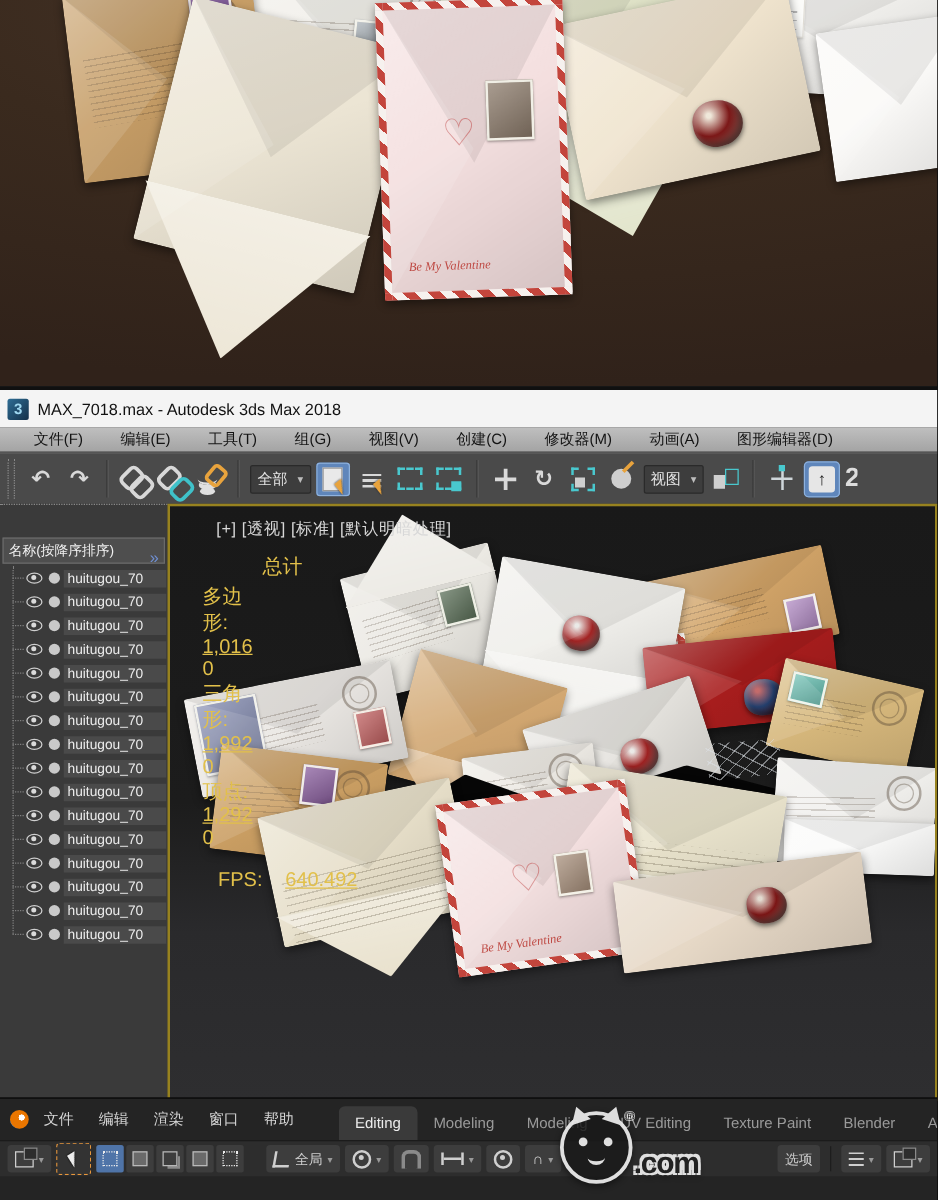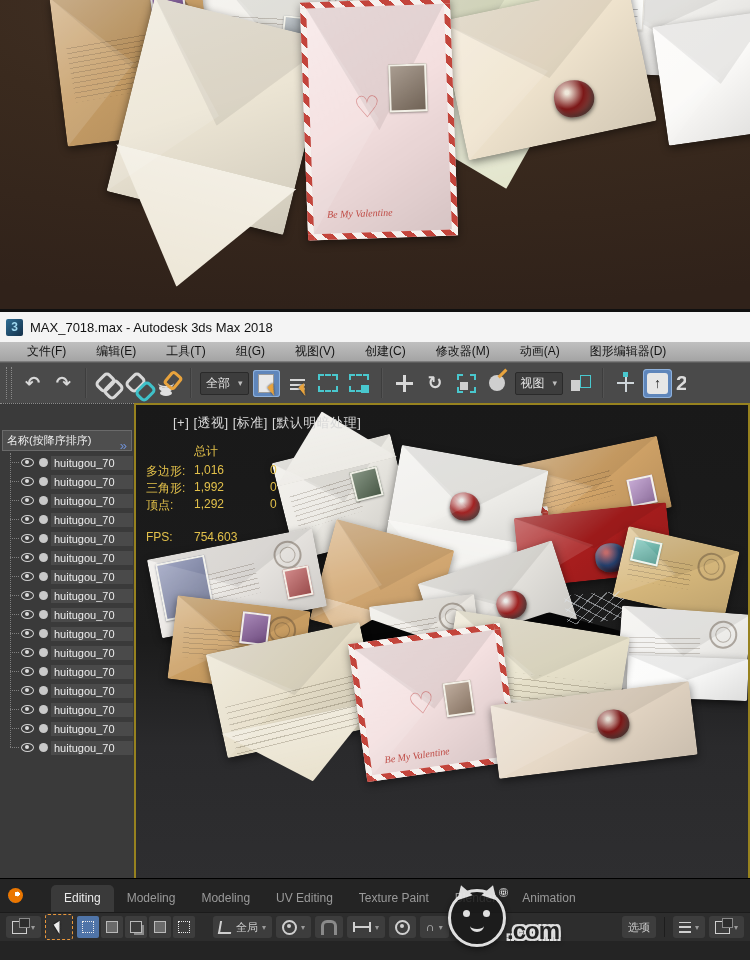--- a/index.html
+++ b/index.html
@@ -104,27 +104,27 @@
   .eye{width:13px;height:9px;position:relative;flex:none;margin-left:2px;}
   .eye::before{content:"";position:absolute;inset:0;border:1px solid #d0d0d0;border-radius:50%;}
   .eye::after{content:"";position:absolute;left:4px;top:2px;width:4px;height:4px;background:#dadada;border-radius:50%;}
   .dotc{width:9px;height:9px;border-radius:50%;background:#c9c9c9;flex:none;margin:0 3px 0 5px;}
   .rowtxt{flex:1;background:#4a4a4a;color:#ececec;font-size:11px;padding:1px 0 1px 3px;
           white-space:nowrap;overflow:hidden;margin-right:1px;}
   .mx-vp{position:absolute;left:134px;top:0;right:0;bottom:0;border:2px solid #97821f;overflow:hidden;
          background:linear-gradient(#191919 0%,#1c1c1c 50%,#2a2a2c 72%,#2e2e30 100%);}
   #vp-env{position:absolute;inset:0;z-index:1;}
   .vp-label{position:absolute;left:8px;top:9px;z-index:5;color:#d8d8d8;font-size:13px;letter-spacing:.5px;margin-left:29px;}
-  .vp-stats{position:absolute;left:10px;top:38px;z-index:5;color:#e2c04a;font-size:12px;}
-  .statrow{display:flex;}
+  .vp-stats{position:absolute;left:26px;top:38px;z-index:5;color:#e2c04a;font-size:16px;}
+  .statrow{display:flex;flex-direction:column;}
   .st-l{width:48px;}
-  .st-v{width:76px;}
+  .st-v{width:76px;text-decoration:underline;}
   .st-z{width:30px;}
   .st-h{margin-left:48px;margin-bottom:3px;}
-  .fpsrow{margin-top:16px;display:flex;}
+  .fpsrow{margin-top:16px;display:flex;text-align:right;}
   
   #blender{position:absolute;left:0;top:878px;width:750px;height:82px;background:#242424;border-top:1px solid #000;}
   .bl-title{height:20px;background:#ffffff;display:flex;align-items:center;gap:6px;padding-left:5px;
             font-size:12px;color:#101010;white-space:nowrap;overflow:hidden;}
   .bl-logo{width:13px;height:13px;border-radius:50%;flex:none;background:radial-gradient(circle at 62% 40%,#fff 0 18%,#ea7600 20% 70%,#265787 72% 100%);}
   .bl-menu{height:33px;background:#242424;display:flex;align-items:flex-end;padding:0 0 0 8px;}
   .bl-menuitems{display:flex;align-items:center;height:100%;}
   .blmenu{padding:0 10px;font-size:12px;color:#d5d5d5;}
   .bl-logo2{width:15px;height:15px;border-radius:50%;margin-right:2px;flex:none;
             background:radial-gradient(circle at 62% 40%,#fff 0 18%,#ea7600 20% 72%,#9a9a9a 74% 100%);}
@@ -478,31 +478,38 @@
                 <span class="st-z">0</span>
               </div>
               <div class="statrow">
                 <span class="st-l">顶点:</span>
                 <span class="st-v">1,292</span>
                 <span class="st-z">0</span>
               </div>
             </div>
           <div class="fpsrow">
             <span class="st-l">FPS:</span>
-            <span class="st-v">754.603</span>
+            <span class="st-v">640.492</span>
           </div>
         </div>
       </div>
     </div>
   </div>
 
   <div id="blender">
     <div class="bl-menu">
       <div class="bl-menuitems">
         <span class="bl-logo2"></span>
+        <span id="bl-menus" style="display:flex">
+            <span class="blmenu">文件</span>
+            <span class="blmenu">编辑</span>
+            <span class="blmenu">渲染</span>
+            <span class="blmenu">窗口</span>
+            <span class="blmenu">帮助</span>
+          </span>
       </div>
       <div id="bl-tabs">
           <span class="bltab active">Editing</span>
           <span class="bltab">Modeling</span>
           <span class="bltab">Modeling</span>
           <span class="bltab">UV Editing</span>
           <span class="bltab">Texture Paint</span>
           <span class="bltab">Blender</span>
           <span class="bltab">Animation</span>
         </div>

